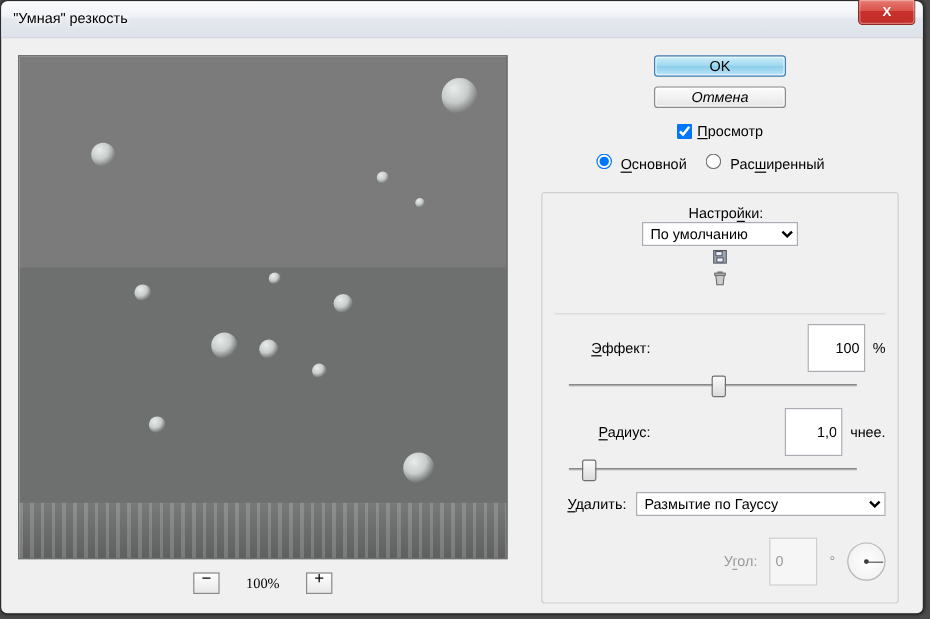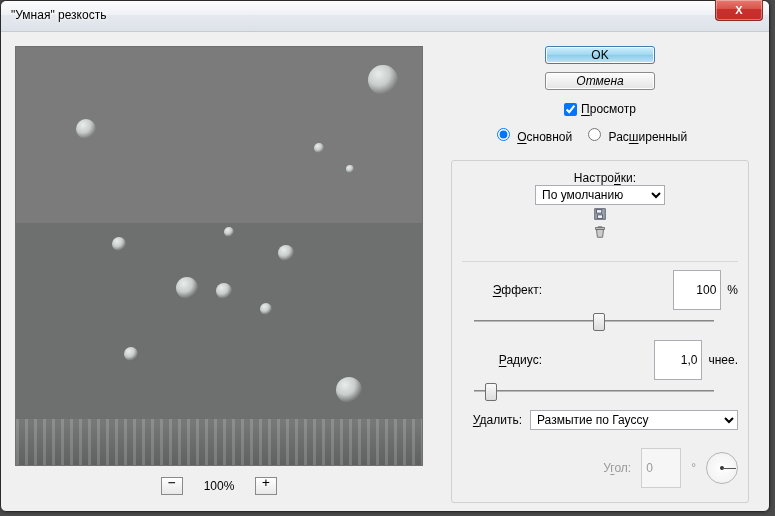--- a/index.html
+++ b/index.html
@@ -123,21 +123,21 @@
     border: 1px solid #8a8a8a;
     background: linear-gradient(#fff,#e7e7e7);
     font-family: Consolas, monospace;
     font-size: 13px;
     line-height: 11px;
     text-align: center;
     cursor: pointer;
   }
   .zoom-btn.minus::before { content: "−"; position: relative; top: -1px; }
   .zoom-btn.plus::before  { content: "+"; position: relative; top: -1px; }
-  .zoom-level { min-width: 44px; text-align: center; }
+  .zoom-level { min-width: 44px; text-align: center; font-family: Liberation Serif, serif; }
 
   
   .controls-col {
     margin-left: 22px;
     flex: 1;
     display: flex;
     flex-direction: column;
     align-items: center;
   }
   .btn {

